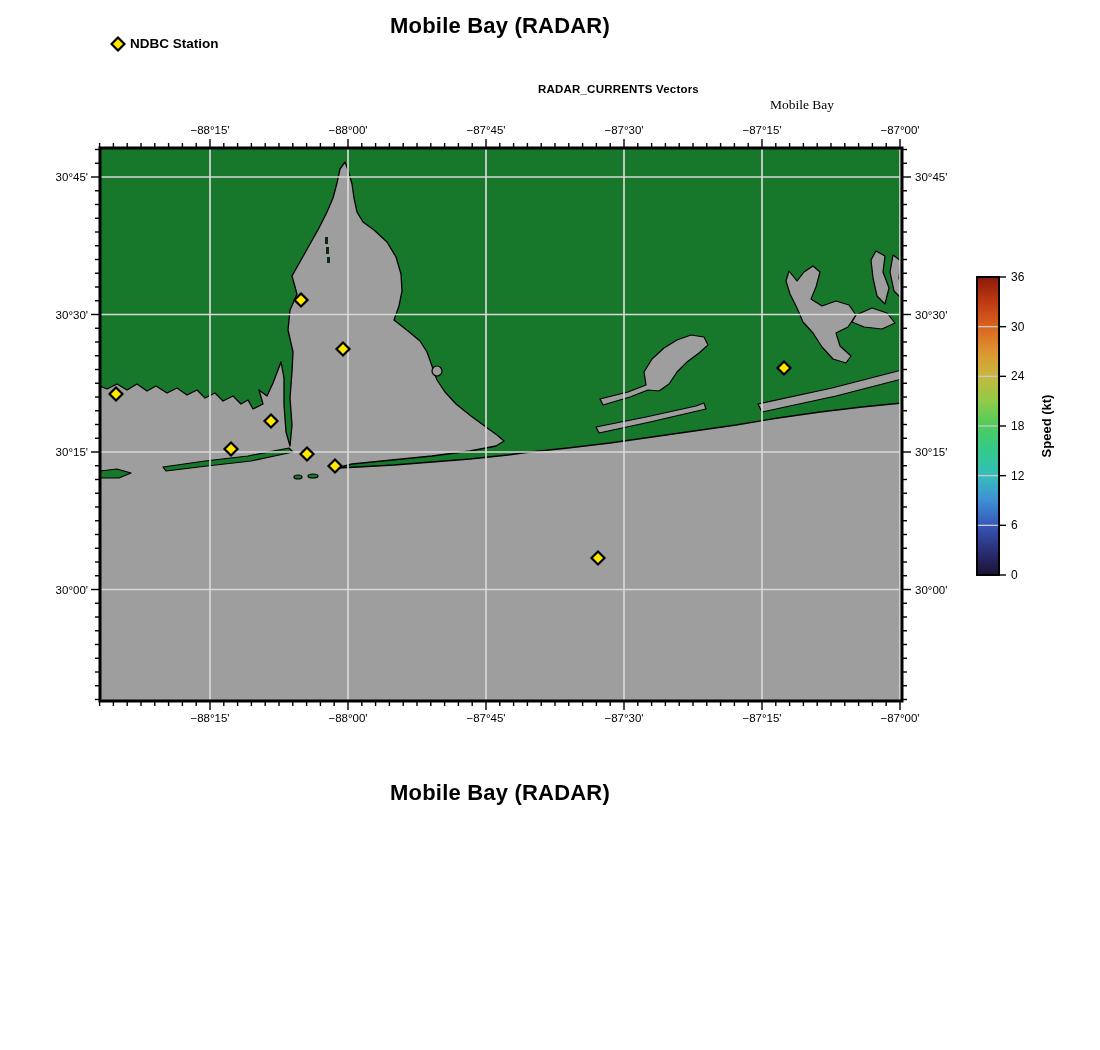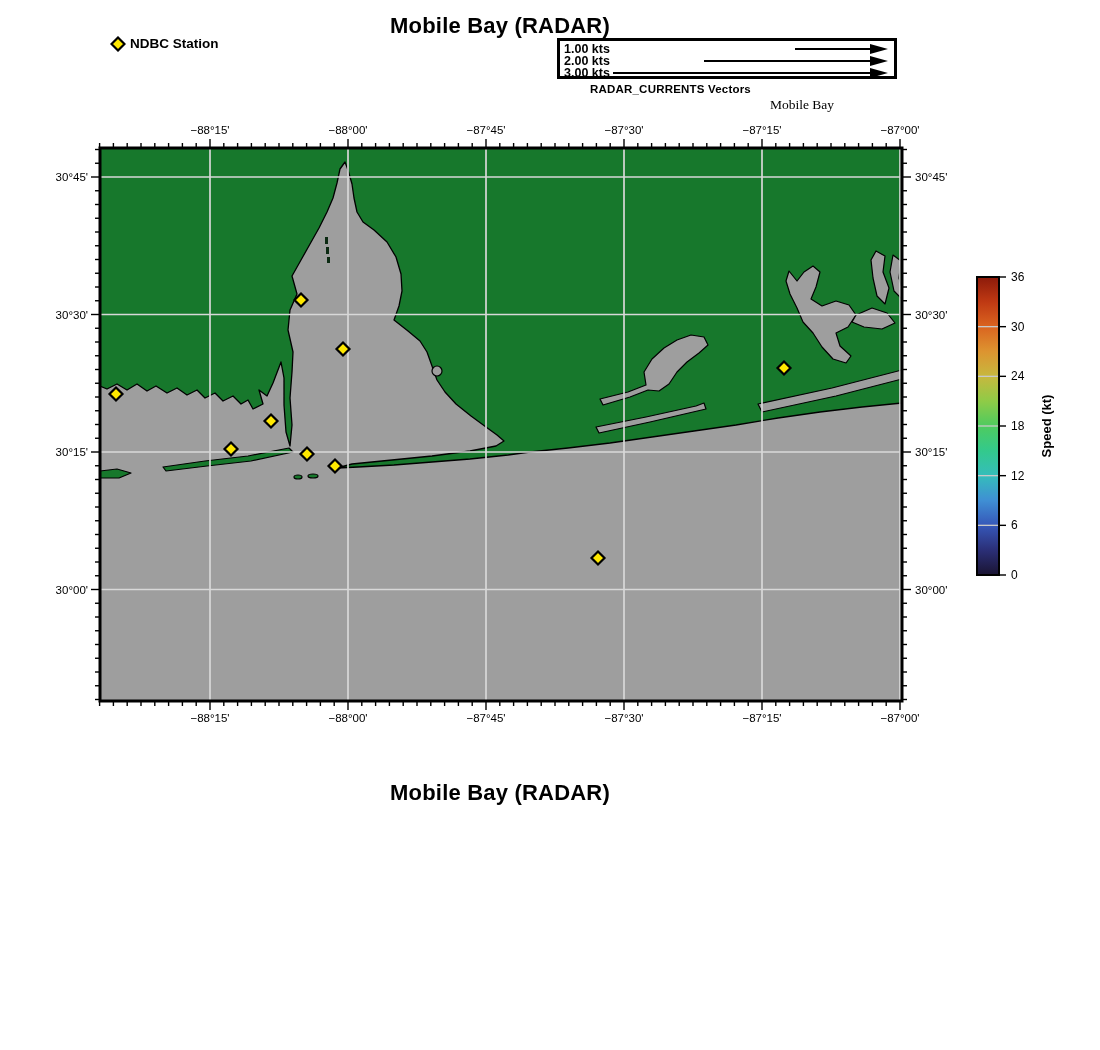--- a/index.html
+++ b/index.html
@@ -16,66 +16,41 @@
   
   #ndbc{left:110px;top:36px;display:flex;align-items:flex-start;gap:4px;font-weight:bold;font-size:13.5px;}
   
   #vector-box{left:557px;top:38px;width:340px;height:41px;border:3px solid #000;background:#fff;box-sizing:border-box;}
   .vleg-row{position:absolute;left:0;width:100%;height:12px;}
   .vleg-label{position:absolute;left:4px;top:0;font-weight:bold;font-size:12.5px;line-height:12px;}
   .vleg-arrow{position:absolute;right:6px;top:1px;height:10px;}
   .vleg-line{position:absolute;right:12px;top:4.4px;height:1.6px;background:#000;}
   .vleg-head{position:absolute;right:0;top:0;width:0;height:0;
              border-left:18px solid #000;border-top:5px solid transparent;border-bottom:5px solid transparent;}
-  #vector-caption{left:590px;top:83px;font-weight:bold;font-size:11.5px;letter-spacing:.2px;}
+  #vector-caption{left:538px;top:83px;font-weight:bold;font-size:11.5px;letter-spacing:.2px;}
   
   text{font-family:"Liberation Sans",sans-serif;font-size:11.5px;fill:#000;}
   text.cbar-tick{font-size:12px;}
   text.cbar-label{font-size:13px;font-weight:bold;}
   svg{position:absolute;left:0;top:0;}
 </style>
 </head>
 <body>
 
 <div id="page">
 
   <div id="title-top" class="abs title center-1000">Mobile Bay (RADAR)</div>
 
   <div id="ndbc" class="abs">
     <svg width="16" height="16" style="position:static">
       <path d="M8,1.5 L14.5,8 L8,14.5 L1.5,8 Z" fill="#ffe800" stroke="#000" stroke-width="2.2" class="station-fill"></path>
     </svg>
     <span>NDBC Station</span>
   </div>
 
-  <div id="vector-box" class="abs">
-    <div id="vector-rows">
-        <div class="vleg-row" style="top: 2px;">
-          <span class="vleg-label">1.00 kts</span>
-          <div class="vleg-arrow" style="width: 95px;">
-            <div class="vleg-line" style="width: 81px;"></div>
-            <div class="vleg-head"></div>
-          </div>
-        </div>
-        <div class="vleg-row" style="top: 14px;">
-          <span class="vleg-label">2.00 kts</span>
-          <div class="vleg-arrow" style="width: 186px;">
-            <div class="vleg-line" style="width: 172px;"></div>
-            <div class="vleg-head"></div>
-          </div>
-        </div>
-        <div class="vleg-row" style="top: 26px;">
-          <span class="vleg-label">3.00 kts</span>
-          <div class="vleg-arrow" style="width: 277px;">
-            <div class="vleg-line" style="width: 263px;"></div>
-            <div class="vleg-head"></div>
-          </div>
-        </div>
-      </div>
-  </div>
   <div id="vector-caption" class="abs">RADAR_CURRENTS Vectors</div>
 
 
   <div id="map-label" class="abs">Mobile Bay</div>
 
   <svg id="plot" width="1100" height="1050" viewBox="0 0 1100 1050">
     <defs>
       <clipPath id="mapclip">
           <rect x="100" y="148" width="802" height="553"></rect>
         </clipPath>

